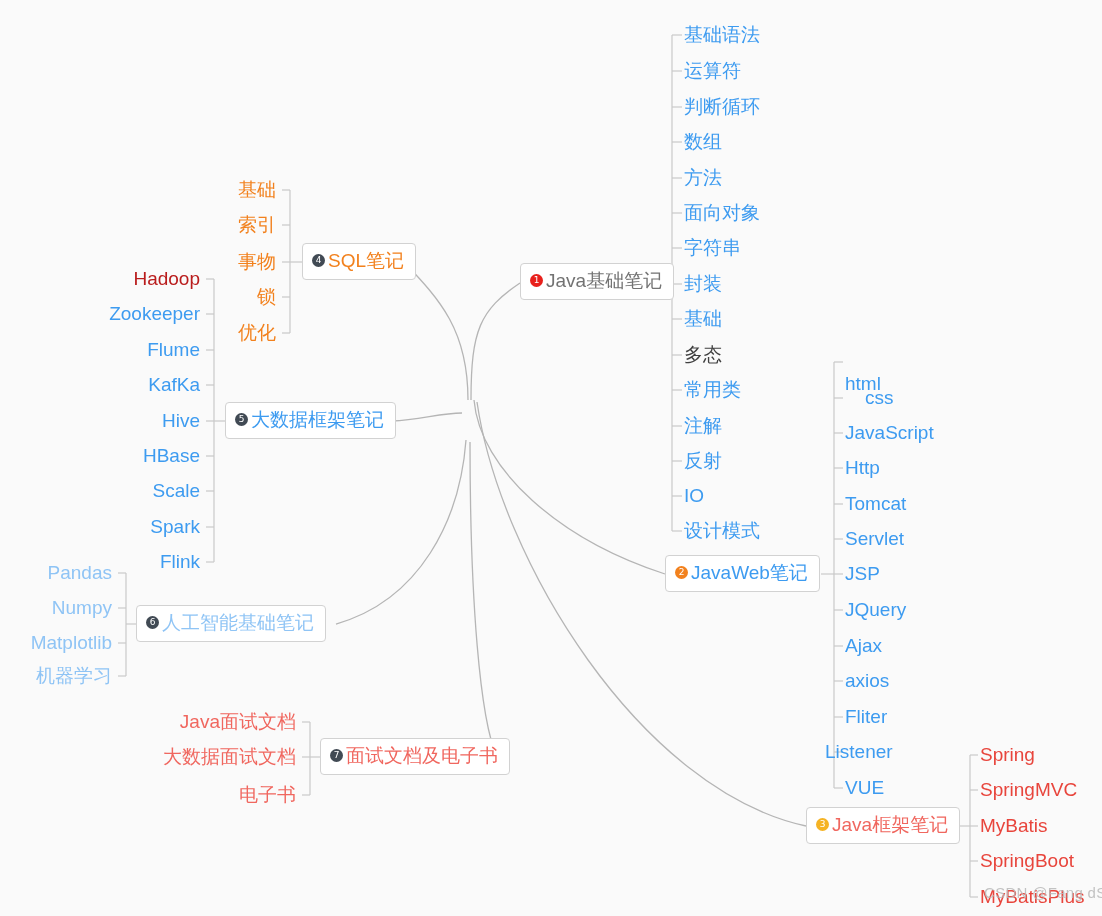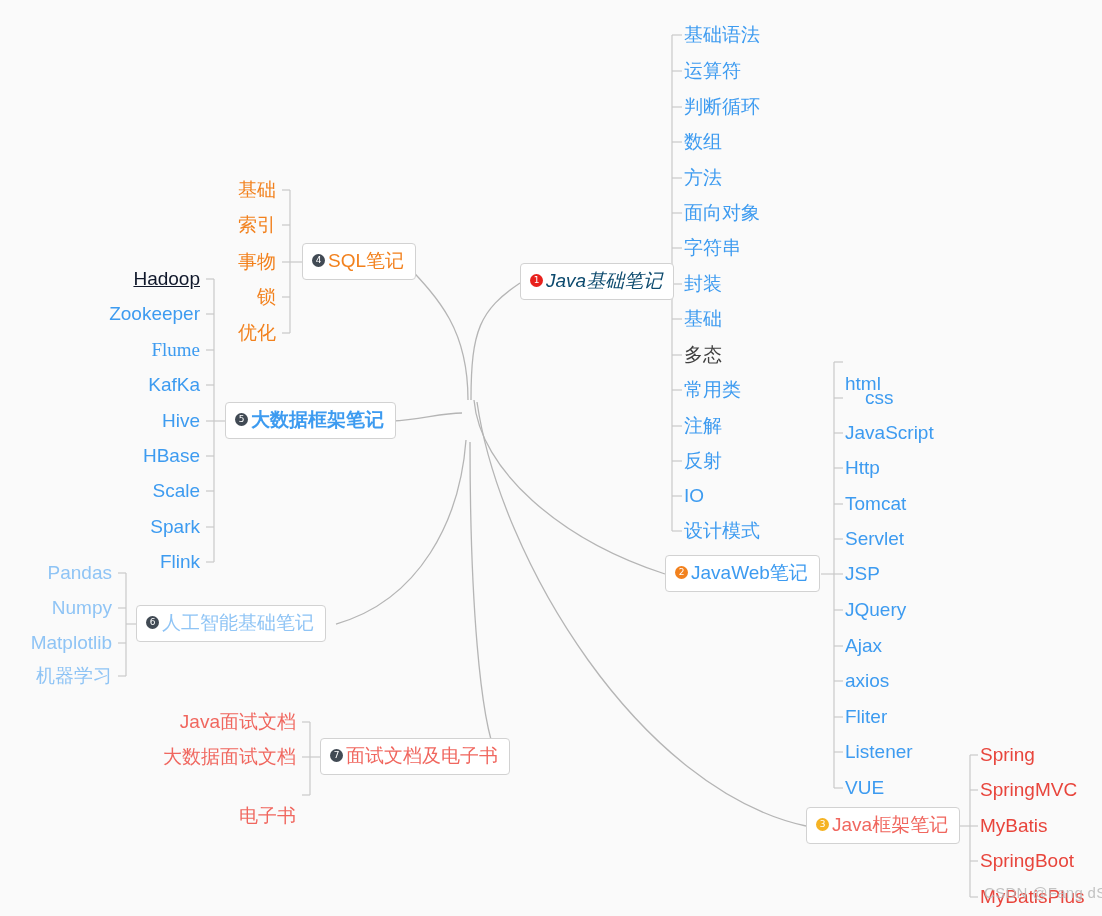--- a/index.html
+++ b/index.html
@@ -177,21 +177,21 @@
       <path d="M310,722 L310,795"></path>
       <path d="M310,722 L302,722"></path>
         <path d="M310,757 L302,757"></path>
         <path d="M310,795 L302,795"></path>
     </g>
   </svg>
 
 
   <div class="node" style="left:520px;top:263px;">
     <span class="badge" style="background:#e8201c;">1</span>
-    <span class="label" style="color:#0c4a6e;font-style:italic;">Java基础笔记</span>
+    <span class="label" style="color:#737373;">Java基础笔记</span>
   </div>
   <div class="leaf" style="left:684px;top:23px;color:#3d9bf0;">基础语法</div>
   <div class="leaf" style="left:684px;top:59px;color:#3d9bf0;">运算符</div>
   <div class="leaf" style="left:684px;top:95px;color:#3d9bf0;">判断循环</div>
   <div class="leaf" style="left:684px;top:130px;color:#3d9bf0;">数组</div>
   <div class="leaf" style="left:684px;top:166px;color:#3d9bf0;">方法</div>
   <div class="leaf" style="left:684px;top:201px;color:#3d9bf0;">面向对象</div>
   <div class="leaf" style="left:684px;top:236px;color:#3d9bf0;">字符串</div>
   <div class="leaf" style="left:684px;top:272px;color:#3d9bf0;">封装</div>
   <div class="leaf" style="left:684px;top:307px;color:#3d9bf0;">基础</div>
@@ -210,21 +210,21 @@
   <div class="leaf" style="left:845px;top:386px;color:#3d9bf0;margin-left:20px;">css</div>
   <div class="leaf" style="left:845px;top:421px;color:#3d9bf0;">JavaScript</div>
   <div class="leaf" style="left:845px;top:456px;color:#3d9bf0;">Http</div>
   <div class="leaf" style="left:845px;top:492px;color:#3d9bf0;">Tomcat</div>
   <div class="leaf" style="left:845px;top:527px;color:#3d9bf0;">Servlet</div>
   <div class="leaf" style="left:845px;top:562px;color:#3d9bf0;">JSP</div>
   <div class="leaf" style="left:845px;top:598px;color:#3d9bf0;">JQuery</div>
   <div class="leaf" style="left:845px;top:634px;color:#3d9bf0;">Ajax</div>
   <div class="leaf" style="left:845px;top:669px;color:#3d9bf0;">axios</div>
   <div class="leaf" style="left:845px;top:705px;color:#3d9bf0;">Fliter</div>
-  <div class="leaf" style="left:845px;top:740px;color:#3d9bf0;">Listener</div>
+  <div class="leaf" style="left:825px;top:740px;color:#3d9bf0;">Listener</div>
   <div class="leaf" style="left:845px;top:776px;color:#3d9bf0;">VUE</div>
 
   <div class="node" style="left:806px;top:807px;">
     <span class="badge" style="background:#f5b324;">3</span>
     <span class="label" style="color:#f0675f;">Java框架笔记</span>
   </div>
   <div class="leaf" style="left:980px;top:743px;color:#e8453c;">Spring</div>
   <div class="leaf" style="left:980px;top:778px;color:#e8453c;">SpringMVC</div>
   <div class="leaf" style="left:980px;top:814px;color:#e8453c;">MyBatis</div>
   <div class="leaf" style="left:980px;top:849px;color:#e8453c;">SpringBoot</div>
@@ -235,25 +235,25 @@
     <span class="label" style="color:#f2811d;">SQL笔记</span>
   </div>
   <div class="leaf r-align" style="left:180px;top:178px;width:96px;color:#f2811d;">基础</div>
   <div class="leaf r-align" style="left:180px;top:213px;width:96px;color:#f2811d;">索引</div>
   <div class="leaf r-align" style="left:180px;top:250px;width:96px;color:#f2811d;">事物</div>
   <div class="leaf r-align" style="left:180px;top:285px;width:96px;color:#f2811d;">锁</div>
   <div class="leaf r-align" style="left:180px;top:321px;width:96px;color:#f2811d;">优化</div>
 
   <div class="node" style="left:225px;top:402px;">
     <span class="badge" style="background:#414a54;">5</span>
-    <span class="label" style="color:#3d9bf0;font-weight:bold;">大数据框架笔记</span>
-  </div>
-  <div class="leaf r-align" style="left:70px;top:267px;width:130px;color:#0f172a;text-decoration:underline;">Hadoop</div>
+    <span class="label" style="color:#3d9bf0;">大数据框架笔记</span>
+  </div>
+  <div class="leaf r-align" style="left:70px;top:267px;width:130px;color:#b91c1c;">Hadoop</div>
   <div class="leaf r-align" style="left:70px;top:302px;width:130px;color:#3d9bf0;">Zookeeper</div>
-  <div class="leaf r-align" style="left:70px;top:338px;width:130px;color:#3d9bf0;font-family:Liberation Serif, serif;">Flume</div>
+  <div class="leaf r-align" style="left:70px;top:338px;width:130px;color:#3d9bf0;">Flume</div>
   <div class="leaf r-align" style="left:70px;top:373px;width:130px;color:#3d9bf0;">KafKa</div>
   <div class="leaf r-align" style="left:70px;top:409px;width:130px;color:#3d9bf0;">Hive</div>
   <div class="leaf r-align" style="left:70px;top:444px;width:130px;color:#3d9bf0;">HBase</div>
   <div class="leaf r-align" style="left:70px;top:479px;width:130px;color:#3d9bf0;">Scale</div>
   <div class="leaf r-align" style="left:70px;top:515px;width:130px;color:#3d9bf0;">Spark</div>
   <div class="leaf r-align" style="left:70px;top:550px;width:130px;color:#3d9bf0;">Flink</div>
 
   <div class="node" style="left:136px;top:605px;">
     <span class="badge" style="background:#414a54;">6</span>
     <span class="label" style="color:#8fc4f5;">人工智能基础笔记</span>
@@ -262,17 +262,17 @@
   <div class="leaf r-align" style="left:-8px;top:596px;width:120px;color:#8fc4f5;">Numpy</div>
   <div class="leaf r-align" style="left:-8px;top:631px;width:120px;color:#8fc4f5;">Matplotlib</div>
   <div class="leaf r-align" style="left:-8px;top:664px;width:120px;color:#8fc4f5;">机器学习</div>
 
   <div class="node" style="left:320px;top:738px;">
     <span class="badge" style="background:#414a54;">7</span>
     <span class="label" style="color:#f0675f;">面试文档及电子书</span>
   </div>
   <div class="leaf r-align" style="left:120px;top:745px;width:176px;color:#f0675f;">大数据面试文档</div>
   <div class="leaf r-align" style="left:120px;top:710px;width:176px;color:#f0675f;">Java面试文档</div>
-  <div class="leaf r-align" style="left:120px;top:804px;width:176px;color:#f0675f;">电子书</div>
+  <div class="leaf r-align" style="left:120px;top:783px;width:176px;color:#f0675f;">电子书</div>
 
   <div class="wm">CSDN @Fang dS</div>
 
 </div>
 
 </body></html>

